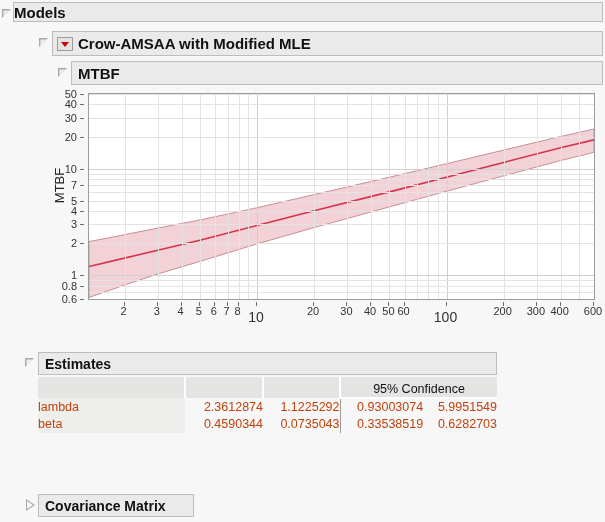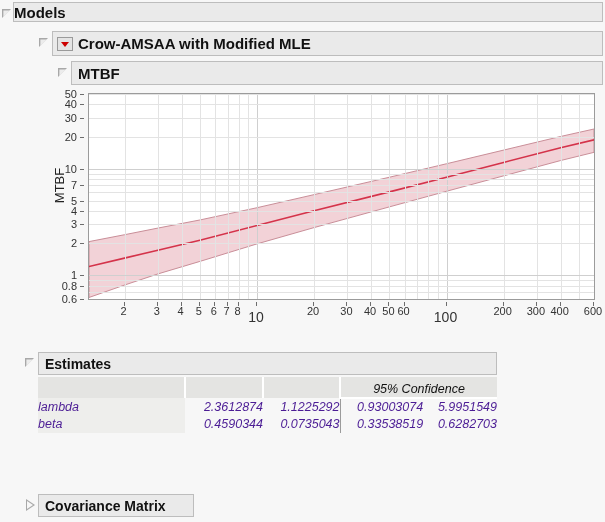--- a/index.html
+++ b/index.html
@@ -127,42 +127,41 @@
   #est-table{
     position:absolute;left:38px;top:377px;
     border-collapse:collapse;
     font-size:12.5px;
     color:#222;
   }
   #est-table td,#est-table th{
     padding:0;margin:0;vertical-align:bottom;
     box-sizing:border-box;
     font-weight:normal;
-    font-style:italic;
   }
   .hcell{
     background:#e4e4e2;
     font-weight:bold;
     color:#111;
     padding:2px 5px 3px 5px;
     border-right:2px solid #ffffff;
     font-size:12.5px;
     line-height:15px;
   }
   .hcell.last{border-right:none;}
   .hcell.ci{
     text-align:center;
     border-bottom:2px solid #ffffff;
   }
   .hcell.r{text-align:right;}
   .hcell.l{text-align:left;}
   .bodycell{
     padding:2px 5px 2px 5px;
     line-height:17px;
-    color:#4c1d95;
+    color:#c2410c;
   }
   .bodycell.r{text-align:right;}
   .bodycell.l{text-align:left;background:#eeeeec;}
   .bodycell.sep{border-left:1px solid #9b9b9b;}
 </style>
 </head>
 <body>
 
 <span class="tri open" id="models-tri"></span>
 <div class="bar" id="models-bar">

